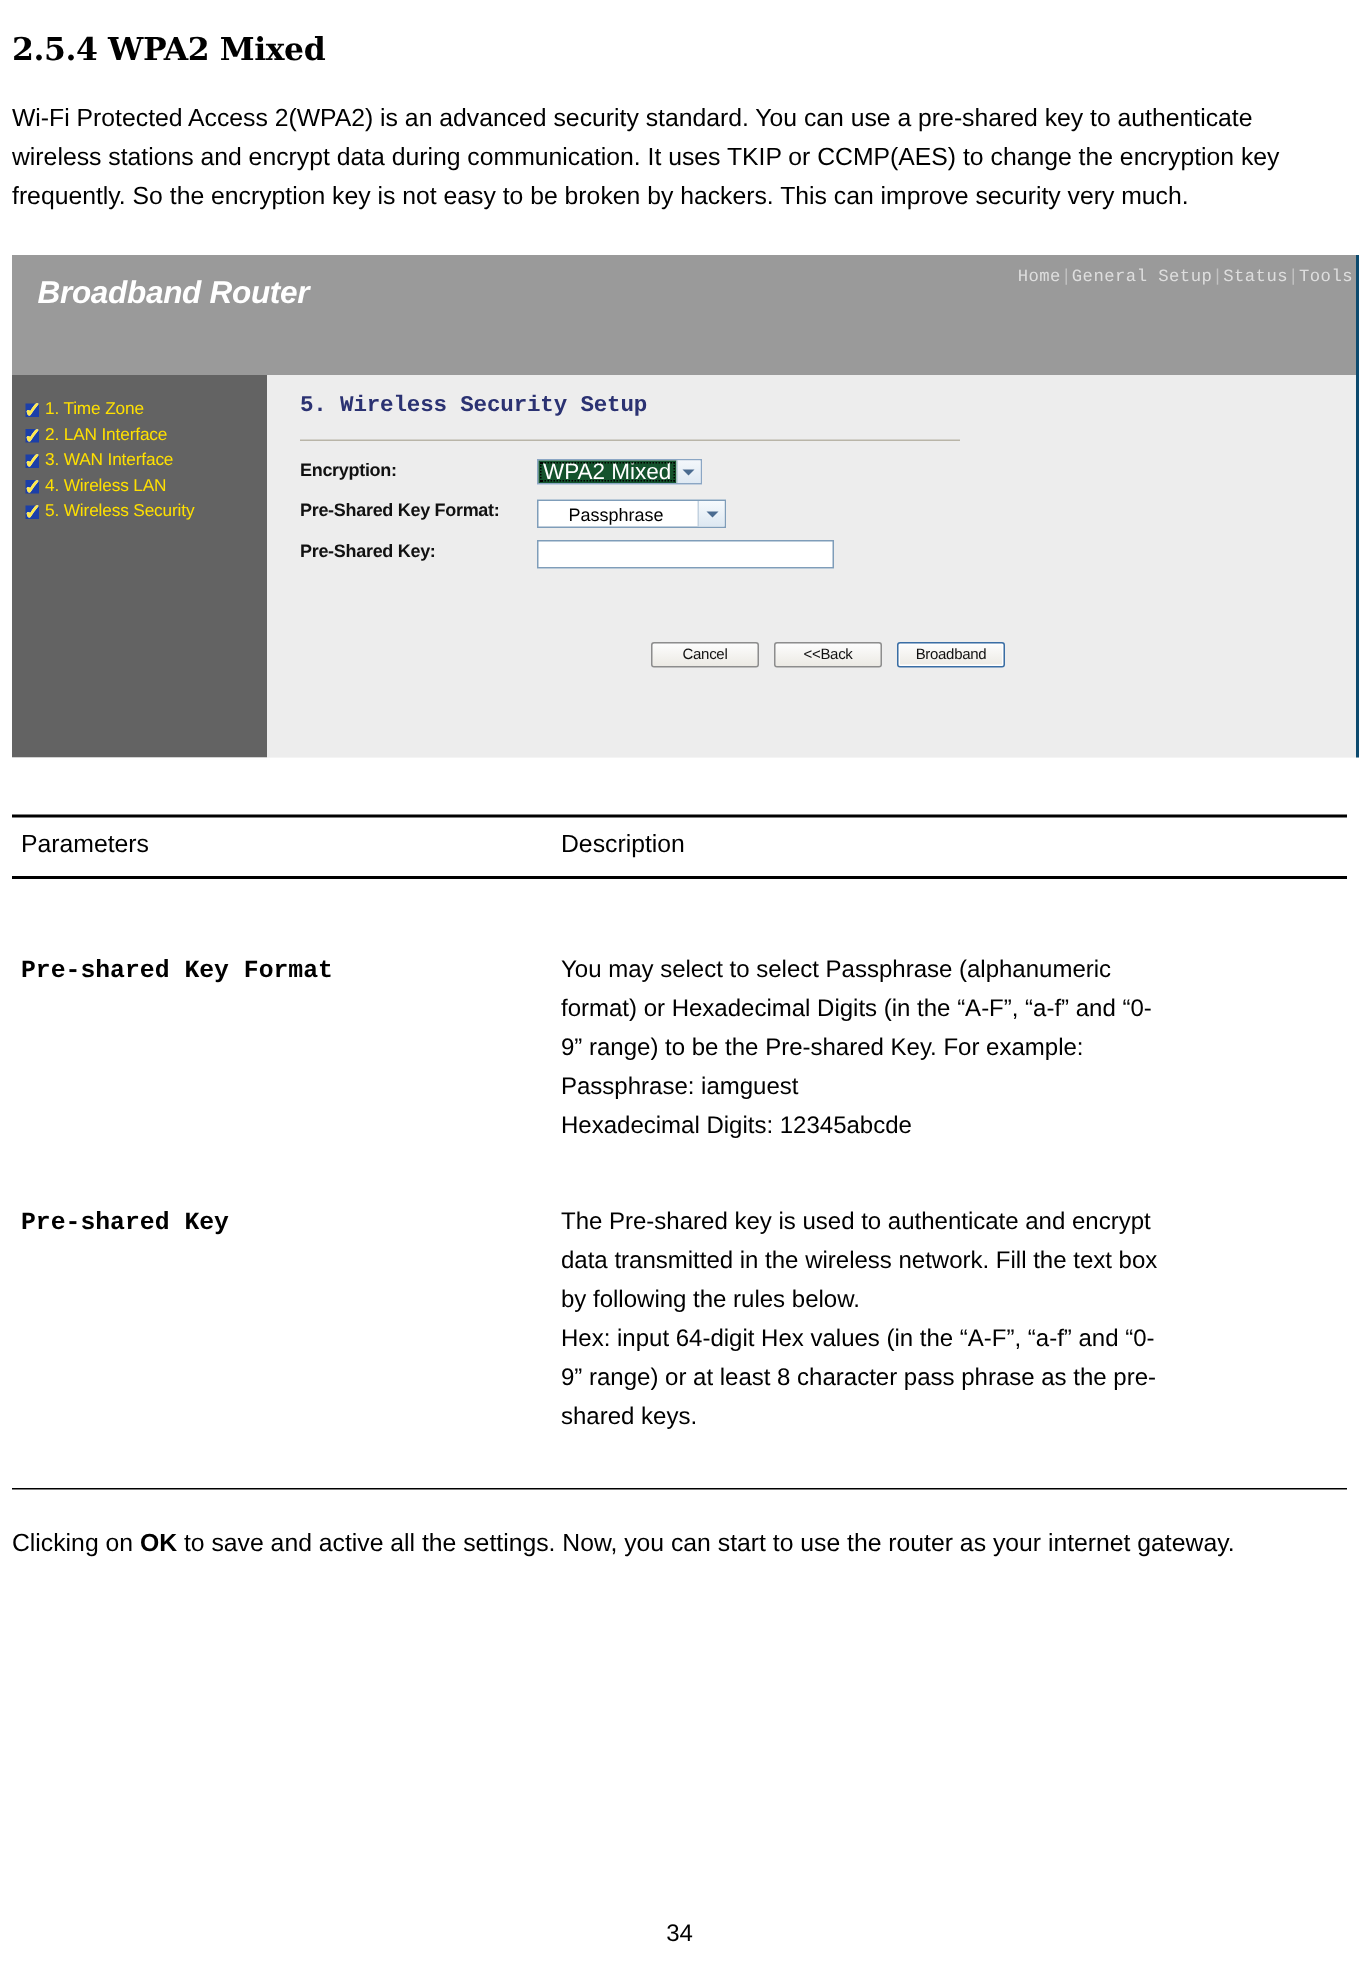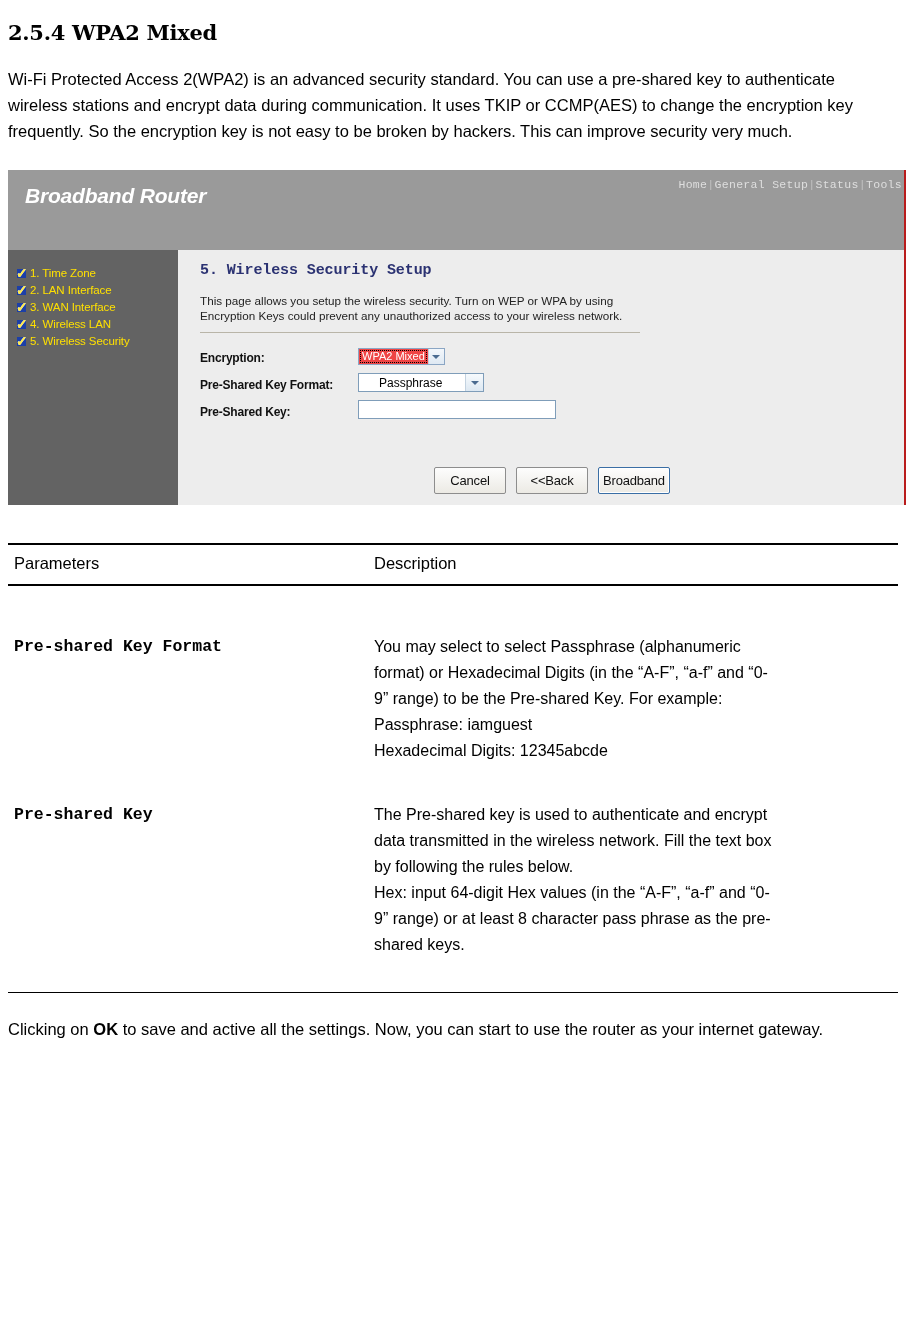--- a/index.html
+++ b/index.html
@@ -44,21 +44,21 @@
   }
 
   
   .router-shot {
     position: relative;
     margin-top: 26px;
     width: 898px;
     height: 335px;
     background: #ededed;
     box-sizing: border-box;
-    border-right: 2px solid #b91c1c;
+    border-right: 2px solid #0c4a6e;
     overflow: hidden;
   }
 
   .router-header {
     position: relative;
     height: 80px;
     background: #9a9a9a;
     width: 898px;
   }
 
@@ -163,21 +163,21 @@
   }
   .panel-rule {
     width: 440px;
     height: 1px;
     background: #b9b5a8;
     margin: 9px 0 12px 0;
   }
 
   .form-row {
     display: flex;
-    align-items: flex-end;
+    align-items: flex-start;
     margin-bottom: 7px;
     height: 20px;
   }
   .form-label {
     font-family: "Liberation Sans", sans-serif;
     font-weight: bold;
     font-size: 12px;
     color: #111111;
     letter-spacing: -0.2px;
     width: 158px;
@@ -187,24 +187,24 @@
   
   .select-focused {
     display: inline-flex;
     align-items: stretch;
     height: 17px;
     border: 1px solid #8ba6c4;
     background: #ffffff;
     box-sizing: border-box;
   }
   .select-focused .sel-text {
-    background: #ef4444;
+    background: #14532d;
     color: #ffffff;
     font-family: "Liberation Sans", sans-serif;
-    font-size: 11px;
+    font-size: 15px;
     line-height: 15px;
     padding: 0 3px;
     outline: 1px dotted #000;
     outline-offset: -2px;
     white-space: nowrap;
   }
   .select-focused .sel-arrow {
     width: 15px;
     background: linear-gradient(#f3f7fb, #dfe9f3);
     border-left: 1px solid #c3d2e0;
@@ -260,26 +260,26 @@
     outline: none;
   }
 
   .button-row {
     display: flex;
     gap: 10px;
     margin: 48px 0 0 234px;
   }
   .ui-btn {
     min-width: 72px;
-    height: 27px;
+    height: 17px;
     background: linear-gradient(#fdfdfd, #eceae4);
     border: 1px solid #8d8d8d;
     border-radius: 2px;
     font-family: "Liberation Sans", sans-serif;
-    font-size: 13px;
+    font-size: 10px;
     color: #111;
     display: flex;
     align-items: center;
     justify-content: center;
     box-sizing: border-box;
     letter-spacing: -0.2px;
   }
   .ui-btn.primary {
     border: 1px solid #3a6ea5;
     box-shadow: inset 0 0 0 1px #ffffff;
@@ -409,24 +409,20 @@
           <span class="check-icon">
               <span class="box"></span>
               <span class="tick">✓</span>
             </span>
           <span class="side-label">5. Wireless Security</span>
         </div>
       </div>
 
       <div class="router-main">
         <div class="panel-title">5. Wireless Security Setup</div>
-        <p class="panel-desc">
-          <span>This page allows you setup the wireless security. Turn on WEP or WPA by using</span><br>
-          <span>Encryption Keys could prevent any unauthorized access to your wireless network.</span>
-        </p>
         <div class="panel-rule"></div>
 
         <div class="form-row">
           <span class="form-label">Encryption:</span>
           <span class="select-focused">
             <span class="sel-text">WPA2 Mixed</span>
             <span class="sel-arrow">
                 <span class="arrow-glyph"></span>
               </span>
           </span>
@@ -493,14 +489,15 @@
       </div>
     </div>
 
     <div class="row-gap-bot"></div>
 
     <div class="rule-thin"></div>
   </div>
 
   <p class="closing-para"><span>Clicking on </span><b>OK</b><span> to save and active all the settings. Now, you can start to use the router as your internet gateway.</span></p>
 
+  <div class="page-number">34</div>
 
 </div>
 
 </body></html>

